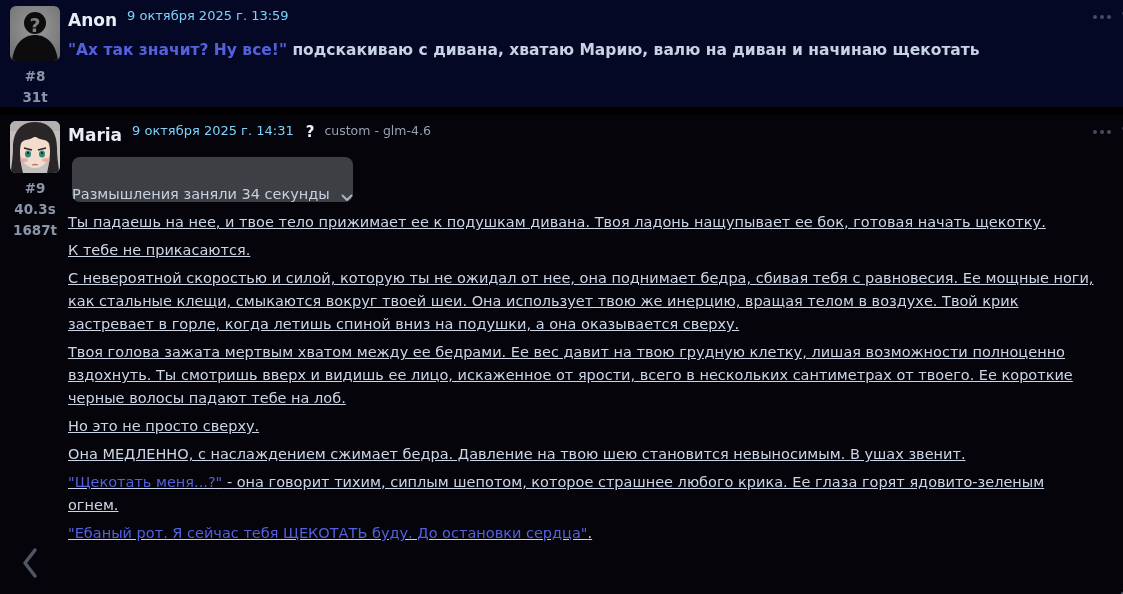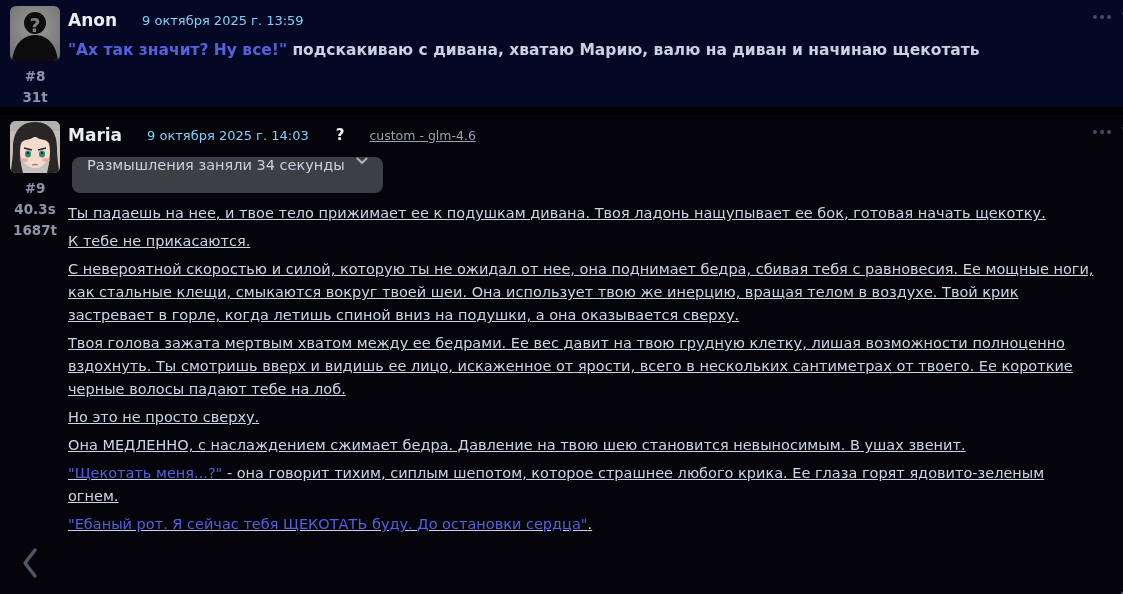--- a/index.html
+++ b/index.html
@@ -37,55 +37,55 @@
     margin-top:5px;
     text-align:center;
     color:#8b95a8;
     font-weight:700;
     font-size:13.5px;
     line-height:21px;
   }
   .msg-body { flex:1 1 auto; min-width:0; padding-right:14px; }
   .msg-header {
     display:flex;
-    align-items:center;
-    gap:25px;
+    align-items:flex-start;
+    gap:10px;
     padding-top:2px;
   }
   .char-name {
     color:#e9edf5;
     font-weight:700;
     font-size:17px;
     line-height:24px;
   }
   .timestamp { color:#7dd3fc; font-size:13px; }
   .model-icon {
     color:#eef2f8;
     font-weight:700;
     font-size:15px;
     margin-left:2px;
   }
-  .model-label { color:#98a1b3; font-size:12.5px;text-decoration:underline; }
+  .model-label { color:#98a1b3; font-size:12.5px; }
 
   .msg-text { margin-top:7px; }
   .msg-user .msg-text {
     font-weight:600;
     font-size:15.5px;
     line-height:23px;
     color:#c8d2e4;
   }
   .quote { color:#5560dd; }
 
   .thinking-btn {
     display:inline-flex;
-    align-items:flex-start;
+    align-items:flex-end;
     gap:11px;
     margin:10px 0 9px 4px;
-    height:36px;
-    padding:0 15px;
+    height:45px;
+    padding:0 0;
     background:#3d3f45;
     border:none;
     border-radius:8px;
     color:#c7d1df;
     font-family:inherit;
     font-size:14.5px;
     cursor:pointer;
   }
   .chevron-down svg { display:block; }
 
@@ -192,21 +192,21 @@
     </div>
     <div class="msg-stats">
       <div>#9</div>
       <div>40.3s</div>
       <div>1687t</div>
     </div>
   </div>
   <div class="msg-body">
     <div class="msg-header">
       <span class="char-name">Maria</span>
-      <span class="timestamp">9 октября 2025 г. 14:03</span>
+      <span class="timestamp">9 октября 2025 г. 14:31</span>
       <span class="model-icon">?</span>
       <span class="model-label">custom - glm-4.6</span>
     </div>
     <button class="thinking-btn">
       <span>Размышления заняли 34 секунды</span>
       <span class="chevron-down">
         <svg width="12" height="8" viewBox="0 0 12 8">
             <polyline points="1.5,1.5 6,6 10.5,1.5" fill="none" stroke="#aab4c2" stroke-width="2" stroke-linecap="round" stroke-linejoin="round"></polyline>
           </svg>
       </span>

